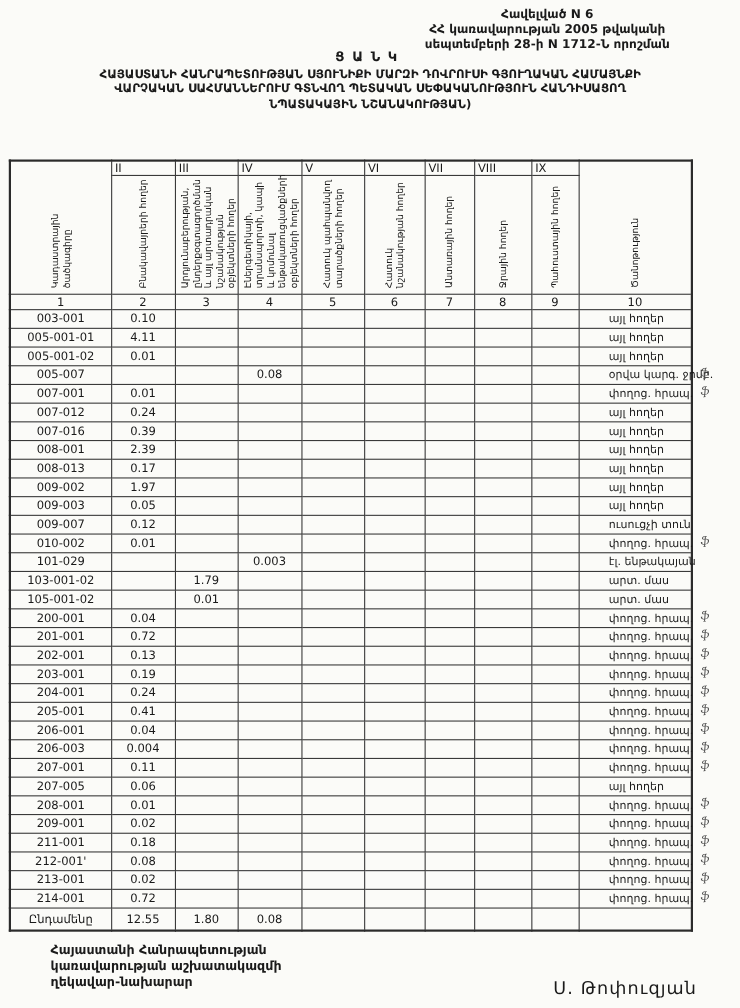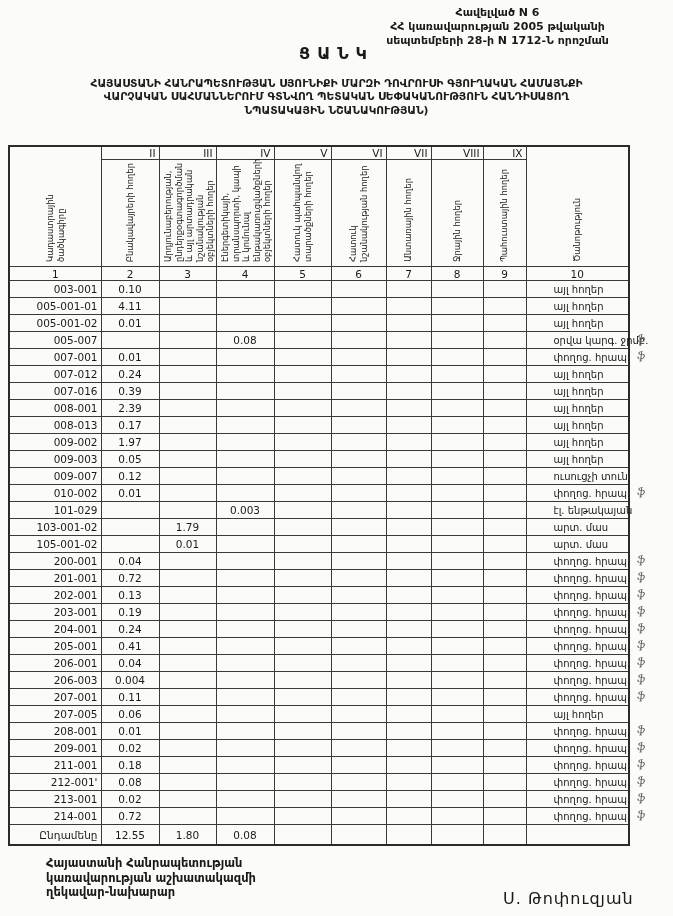--- a/index.html
+++ b/index.html
@@ -16,50 +16,50 @@
   .annex {
     position:absolute; top:6px; left:325px; width:345px;
     text-align:center; font-weight:bold; font-size:11px; line-height:1.28;
   }
 
   
   .titleblock {
     position:absolute; top:44px; left:8px; width:657px;
     text-align:center; font-weight:bold;
   }
-  .title-main { font-size:16px; letter-spacing:7px; margin-bottom:14px; }
+  .title-main { font-size:12px; letter-spacing:7px; margin-bottom:3px; }
   .title-lines { font-size:10.7px; line-height:1.24; }
 
   
   table.land {
     position:absolute; left:8px; top:145px; width:620px;
     border-collapse:collapse; table-layout:fixed;
     border:2px solid #2b2b2b;
   }
   table.land th, table.land td {
     border:1px solid #3a3a3a;
     padding:0 3px;
     font-size:10.5px;
     font-weight:normal;
     overflow:visible;
   }
-  th.roman { height:12px; font-size:10px; text-align:right; }
+  th.roman { height:12px; font-size:10px; text-align:left; }
   th.rot   { height:96px; vertical-align:bottom; text-align:center; }
   th.rot1  { vertical-align:bottom; text-align:center; }
   .vert {
     display:inline-block;
     writing-mode:vertical-rl;
     transform:rotate(180deg);
     font-size:8.4px; line-height:1.25;
     max-height:100px;
     text-align:left;
     padding:2px 0;
   }
   th.colnum { height:13px; text-align:center; font-size:10.5px; }
-  td.code { height:16px; text-align:right; padding-left:4px; white-space:nowrap; }
+  td.code { height:16px; text-align:center; padding-left:4px; white-space:nowrap; }
   td.num  { height:16px; text-align:center; }
   td.note { height:16px; text-align:left; position:relative; white-space:nowrap; }
   td.note .ntext { font-size:10px;padding-left:24px; }
   tr.total td { height:19px; border-top:1.5px solid #2b2b2b; }
   .mark {
     position:absolute; left:100%; margin-left:9px; top:1px;
     font-size:10px; color:#4d4d4d; font-style:italic;
     transform:rotate(-6deg);
     font-family:"DejaVu Serif", serif;
   }

